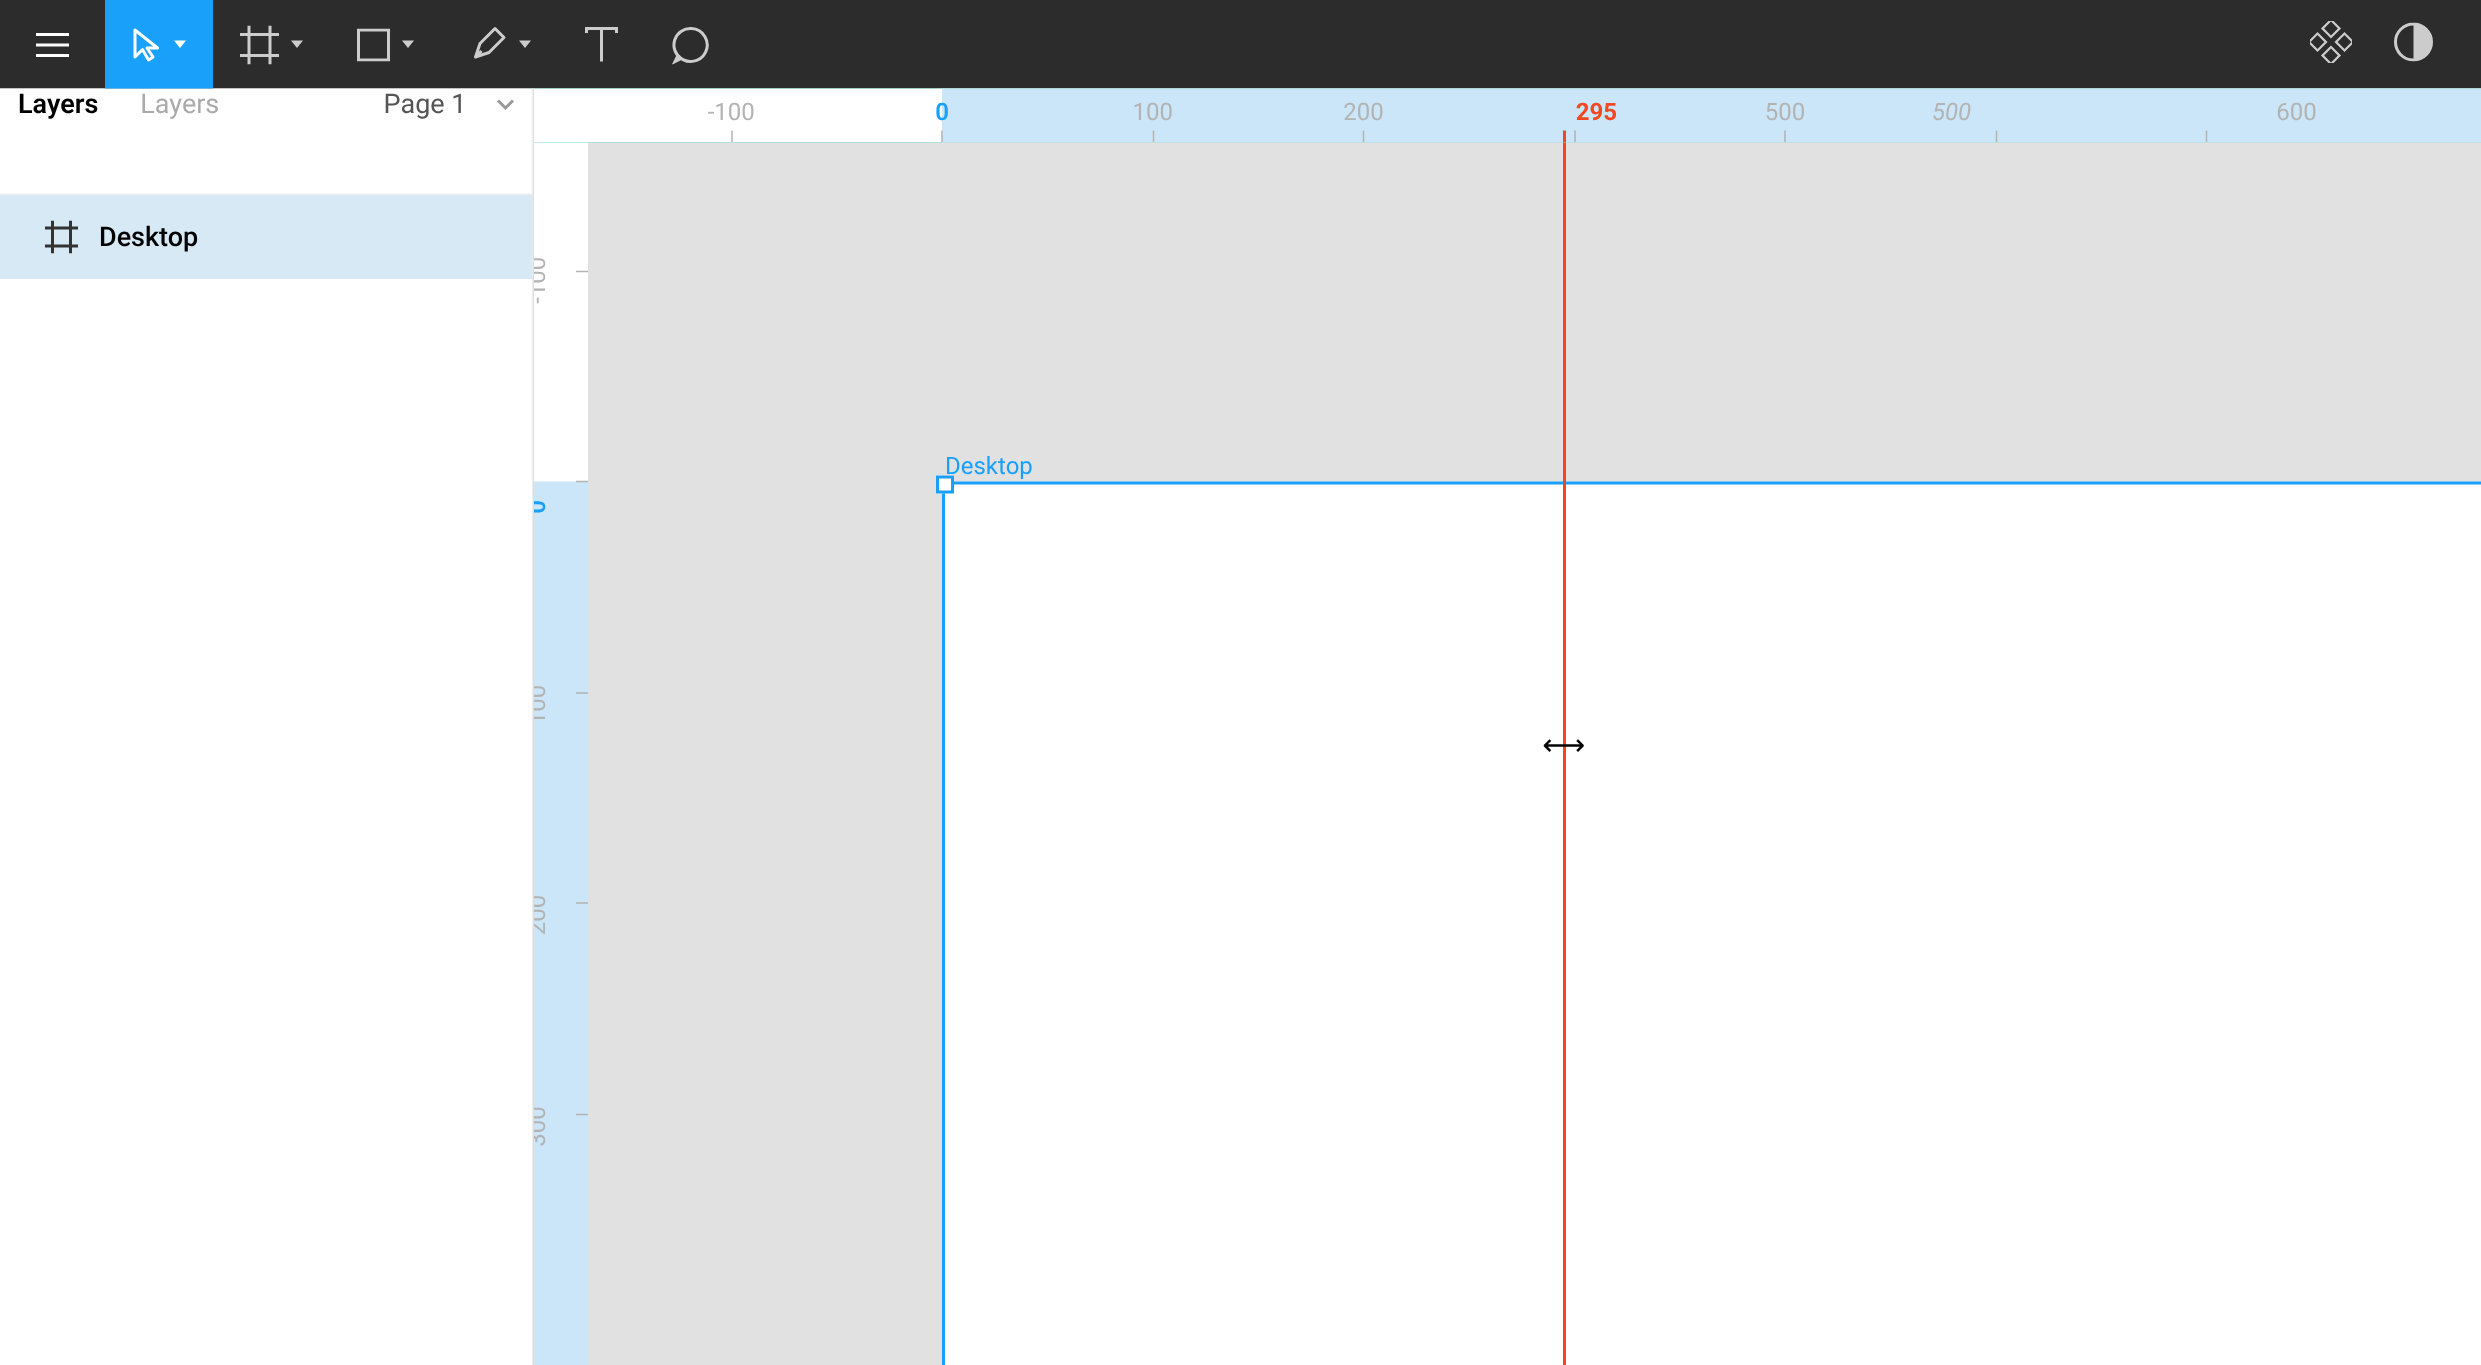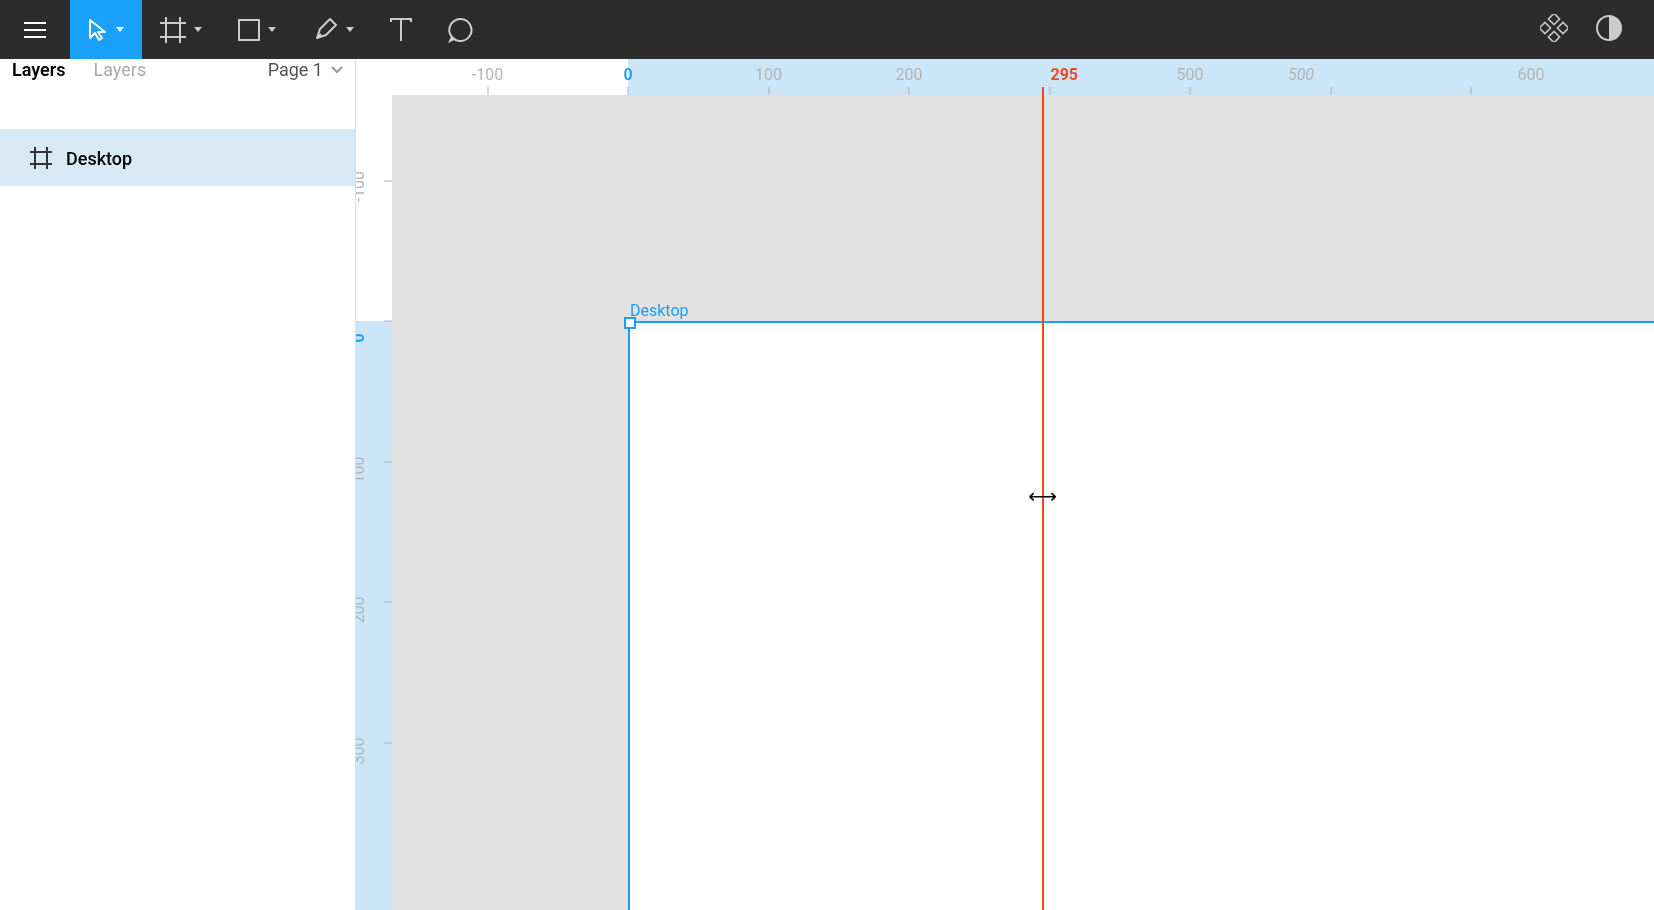--- a/index.html
+++ b/index.html
@@ -63,21 +63,21 @@
   padding: 0 12px;
   gap: 28px;
   border-bottom: 1px solid #eee;
 }
 .tab { font-size: 18px; color: #aaa; cursor: pointer; }
 .tab.active { color: #000; font-weight: 600; }
 .page-selector {
   margin-left: auto;
   display: flex;
   align-items: center;
-  gap: 8px;
+  gap: 20px;
   font-size: 18px;
   color: #555;
   cursor: pointer;
 }
 .page-selector .chev {
   font-size: 12px;
   color: #999;
 }
 .page-selector svg { display: block; }
 

